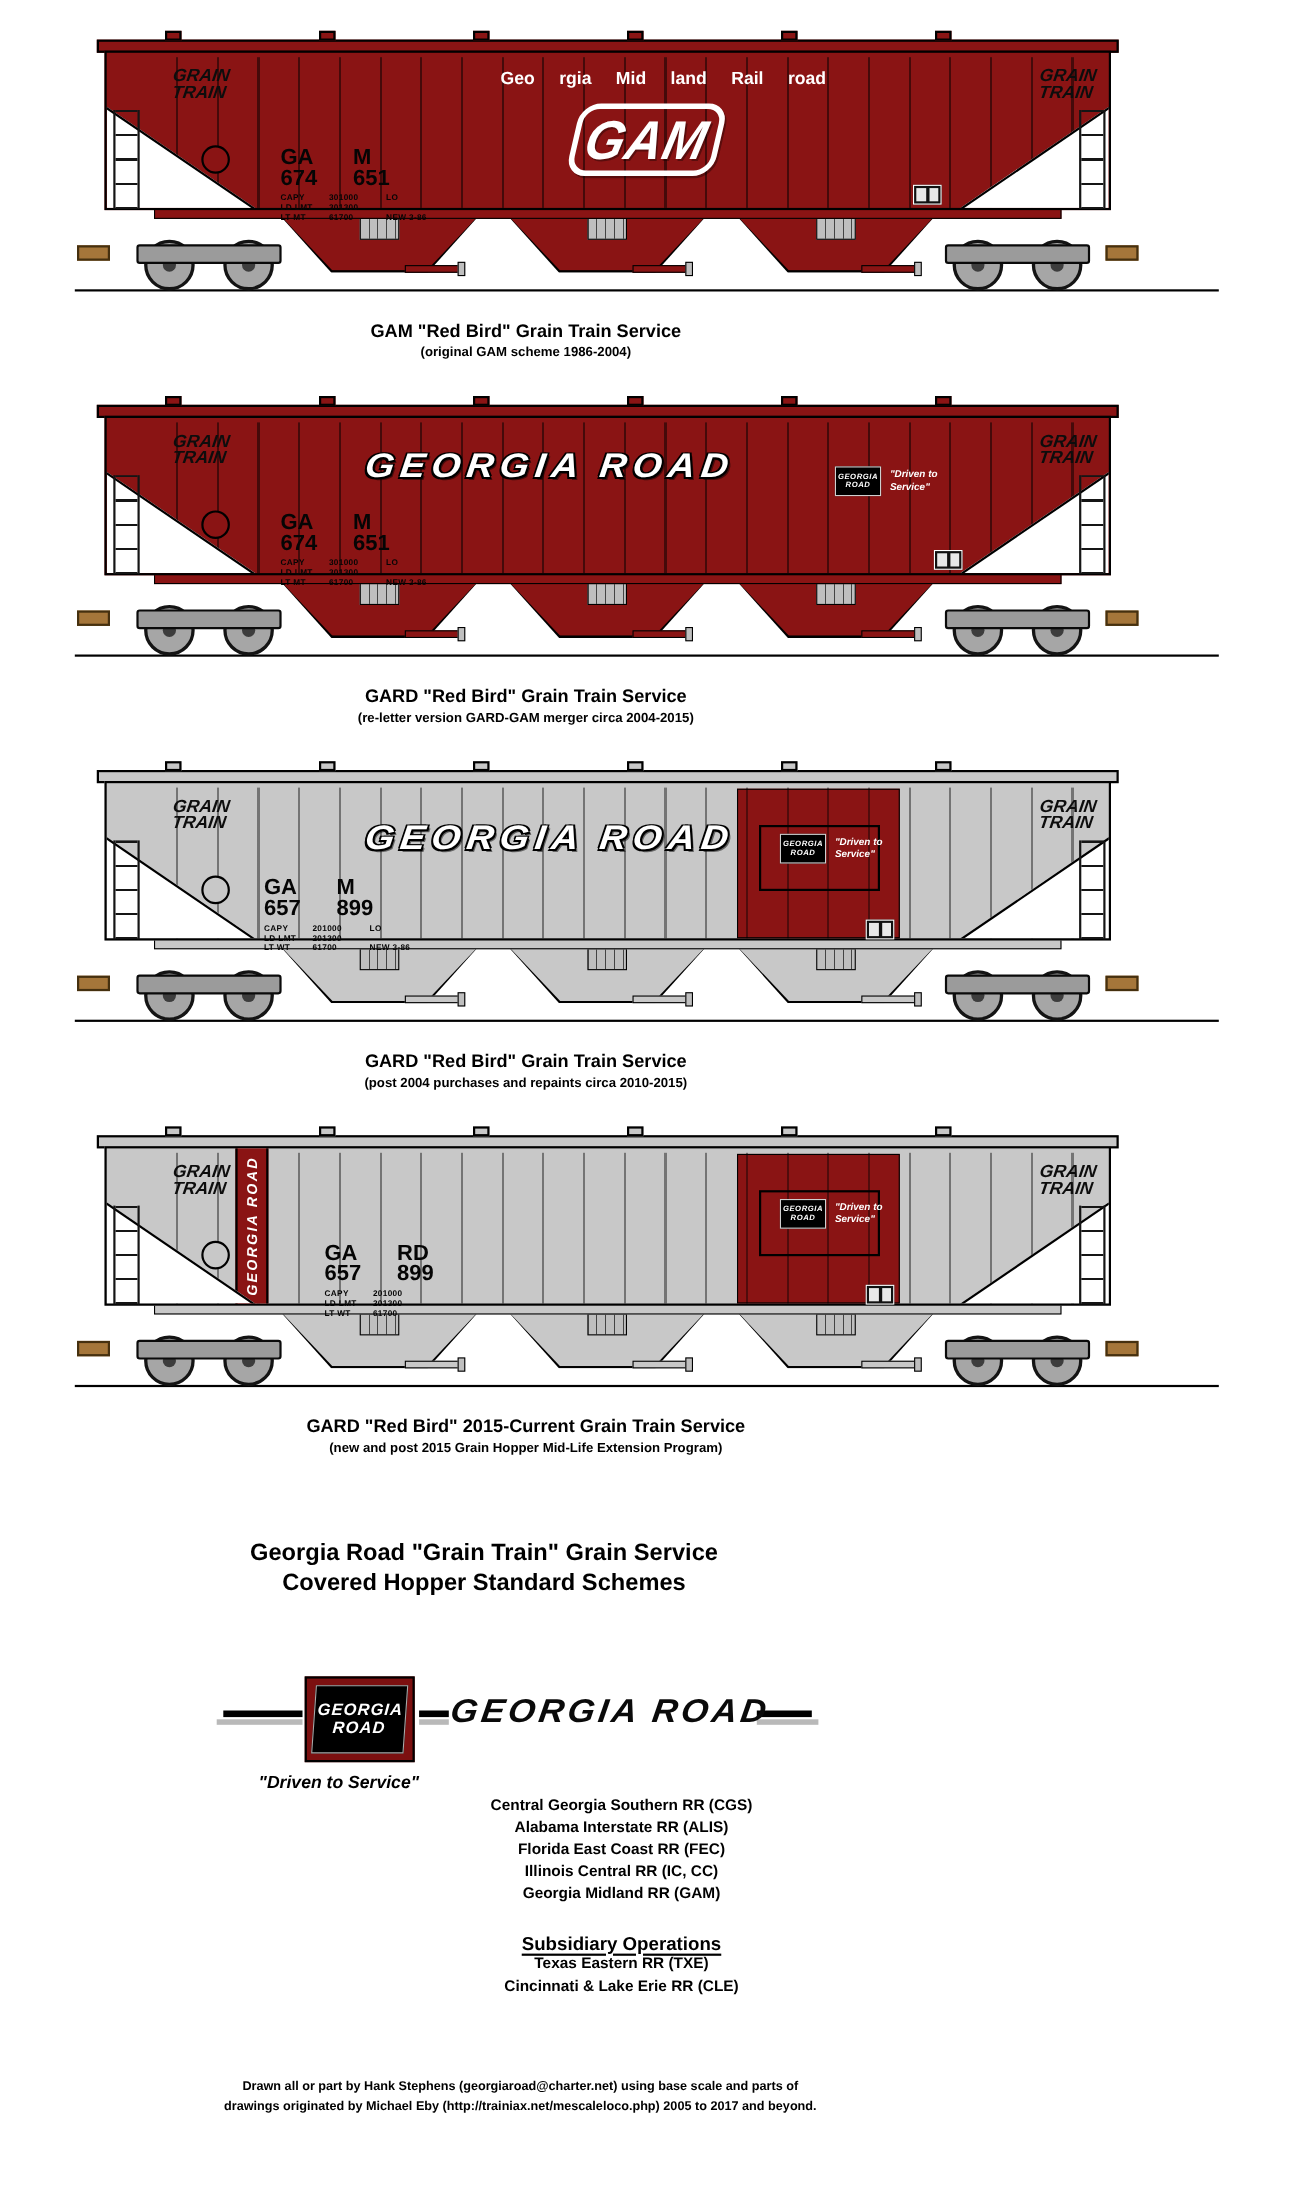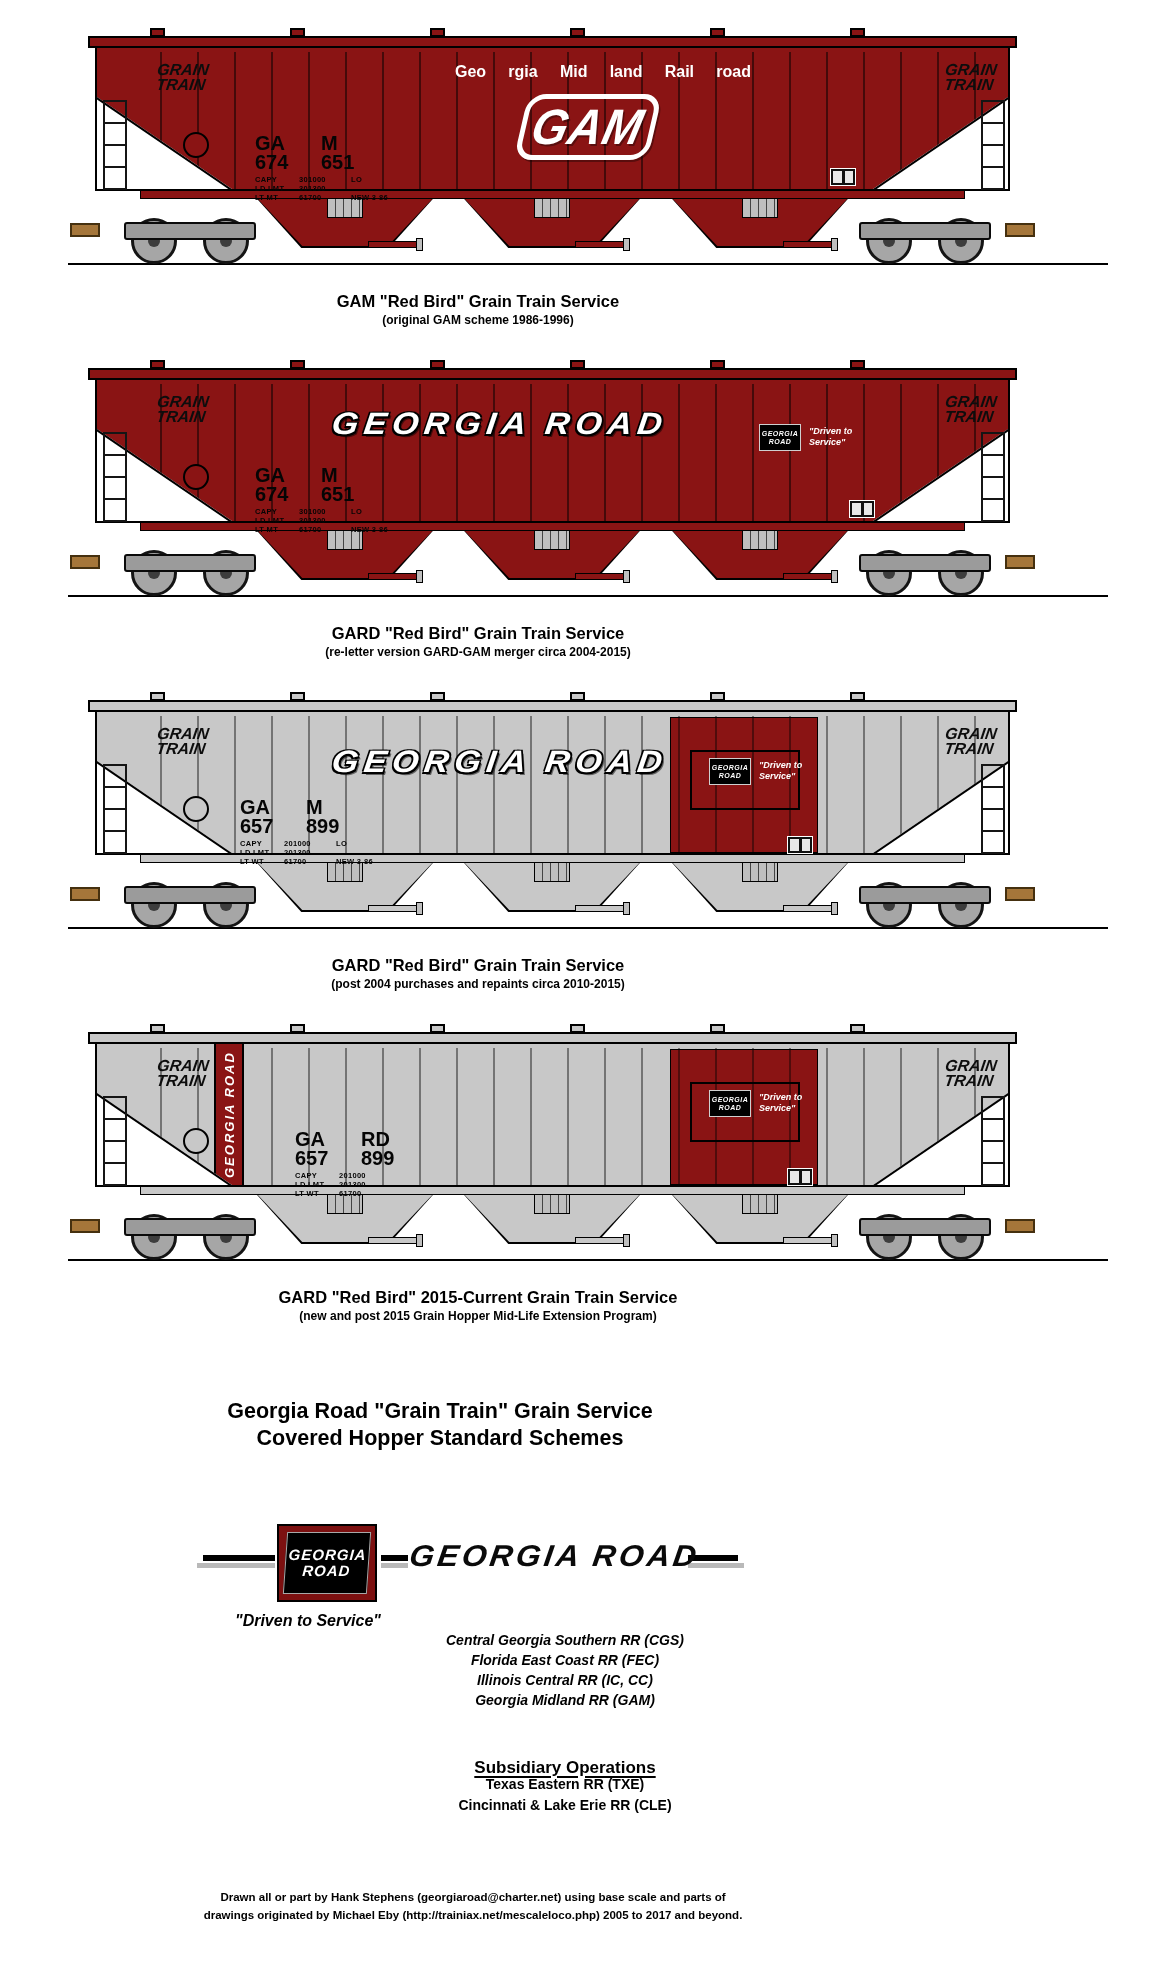--- a/index.html
+++ b/index.html
@@ -24,21 +24,21 @@
                      letter-spacing:3px; transform:skewX(-8deg) scaleX(1.06); transform-origin:0 0; }
   #banner-slogan { position:absolute; left:210px; top:142px; width:196px; text-align:center;
                    color:#000; font-style:italic; font-weight:700; font-size:16px; }
   #roster-heading, #subsidiary-heading { position:absolute; left:330px; width:470px; text-align:center;
                    color:#000; font-weight:700; font-size:17px; }
   #roster-heading { top:126px; }
   #subsidiary-heading { top:288px; }
   .u { text-decoration:underline; text-decoration-thickness:2px; text-underline-offset:3px; }
   #roster-list, #subsidiary-list { position:absolute; left:330px; width:470px; text-align:center;
                    color:#000; font-weight:700; font-size:14px; }
-  #roster-list { top:160px; line-height:20px;font-style:italic; }
+  #roster-list { top:160px; line-height:20px; }
   #subsidiary-list { top:304px; line-height:21px; }
   #credits { position:absolute; left:0; top:418px; width:946px; text-align:center; color:#000;
              font-weight:700; font-size:11.5px; line-height:18px; }
 </style>
 </head>
 <body>
 
 <div id="page">
   <div id="cars">
       <div class="car-section" style="position: relative; width: 1172px; height: 322px; margin-bottom: 10px;">
@@ -142,21 +142,21 @@
               <span>NEW 3-86</span>
             </div>
           </div>
           <div style="position: absolute; left: 733px; top: 120px; width: 26px; height: 18px; background: rgb(17, 17, 17); border: 1px solid rgb(255, 255, 255); z-index: 8; display: flex; gap: 3px; padding: 2px;">
             <div style="width: 9px; height: 100%; background: rgb(232, 232, 232);"></div>
             <div style="width: 9px; height: 100%; background: rgb(232, 232, 232);"></div>
           </div>
         </div>
         <div style="position: absolute; left: 0px; top: 281px; width: 956px; text-align: center; color: rgb(0, 0, 0);">
           <div style="font: 700 16.5px / 21px &quot;Liberation Sans&quot;, sans-serif;">GAM "Red Bird" Grain Train Service</div>
-          <div style="font: 700 12px / 16px &quot;Liberation Sans&quot;, sans-serif;">(original GAM scheme 1986-1996)</div>
+          <div style="font: 700 12px / 16px &quot;Liberation Sans&quot;, sans-serif;">(original GAM scheme 1986-2004)</div>
         </div>
       </div>
       <div class="car-section" style="position: relative; width: 1172px; height: 322px; margin-bottom: 10px;">
         <div style="position: absolute; left: 68px; top: 253px; width: 1040px; height: 2px; background: rgb(0, 0, 0);"></div>
         <div style="position: absolute; left: 250px; top: 181px; width: 190px; height: 57px; background: rgb(0, 0, 0); clip-path: polygon(0px 0px, 100% 0px, 73% 100%, 27% 100%);">
           <div style="position: absolute; left: 2px; top: 2px; width: 186px; height: 53px; background: rgb(138, 20, 20); clip-path: polygon(0px 0px, 100% 0px, 73% 100%, 27% 100%);"></div>
           <div style="position: absolute; left: 77px; top: 7px; width: 36px; height: 20px; background: repeating-linear-gradient(90deg, transparent 0px, transparent 7px, rgb(68, 68, 68) 7px, rgb(68, 68, 68) 8px) rgb(191, 191, 191); border: 1px solid rgb(0, 0, 0);"></div>
         </div>
         <div style="position: absolute; left: 368px; top: 231px; width: 52px; height: 7px; background: rgb(138, 20, 20); border: 1px solid rgb(0, 0, 0);"></div>
         <div style="position: absolute; left: 416px; top: 228px; width: 7px; height: 13px; background: rgb(191, 191, 191); border: 1px solid rgb(0, 0, 0);"></div>
@@ -506,20 +506,21 @@
       <div class="logo-inner">
         <div>GEORGIA</div>
         <div>ROAD</div>
       </div>
     </div>
     <div id="banner-wordmark">GEORGIA ROAD</div>
     <div id="banner-slogan">"Driven to Service"</div>
 
     <div id="roster-list">
         <div>Central Georgia Southern RR  (CGS)</div>
+        <div>Alabama Interstate RR  (ALIS)</div>
         <div>Florida East Coast RR  (FEC)</div>
         <div>Illinois Central RR   (IC, CC)</div>
         <div>Georgia Midland RR (GAM)</div>
       </div>
 
     <div id="subsidiary-heading">
       <span class="u">Subsidiary Operations</span>
     </div>
     <div id="subsidiary-list">
         <div>Texas Eastern RR  (TXE)</div>

